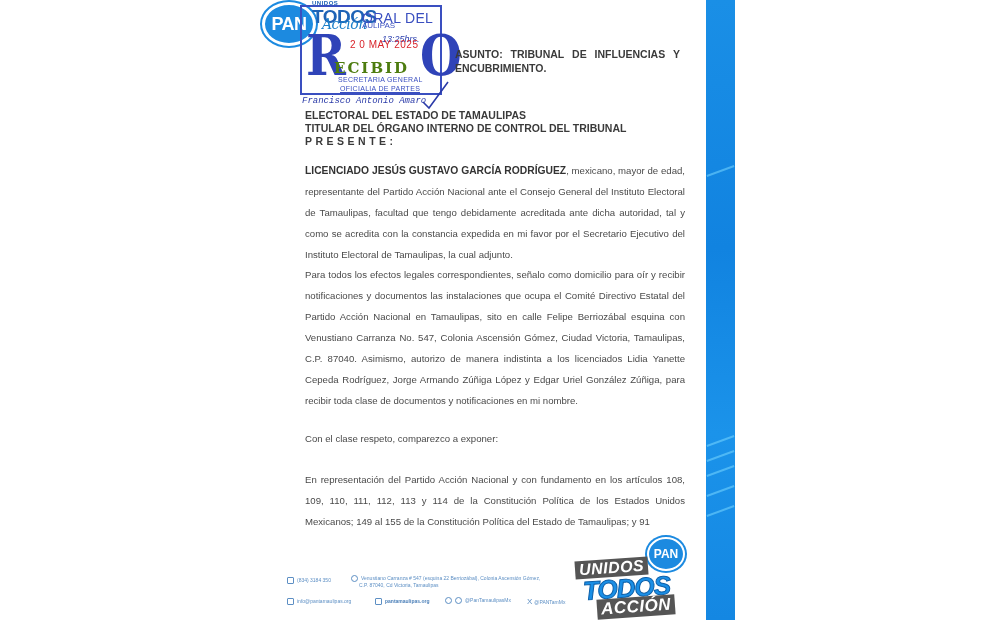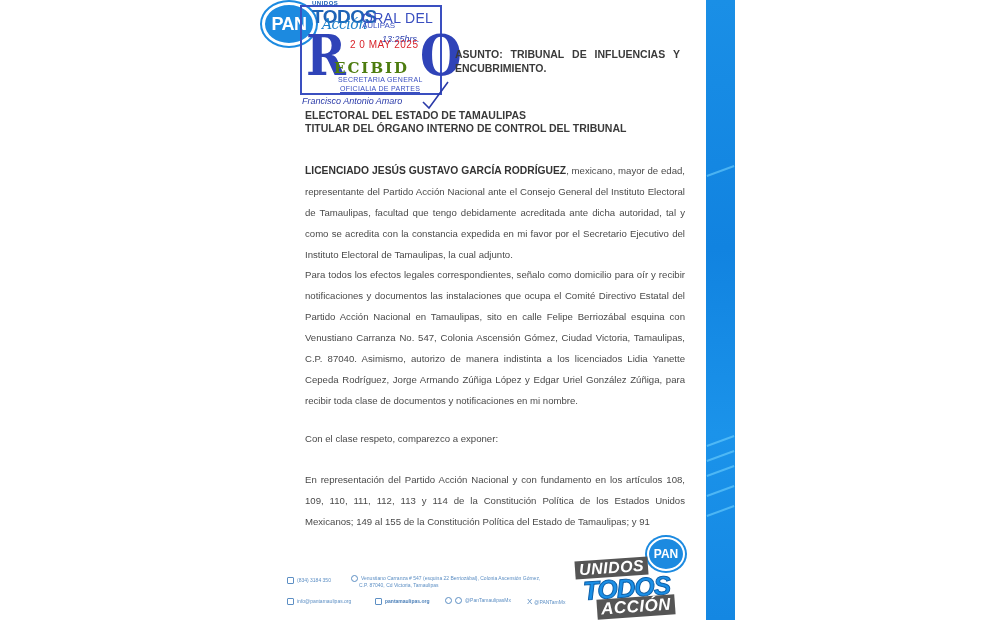--- a/index.html
+++ b/index.html
@@ -49,21 +49,21 @@
   }
   .stamp .bigR { left: 4px; }
   .stamp .bigO { left: 118px; }
   .stamp .recibido {
     position:absolute; left: 32px; top: 52px; font-size: 15px; font-weight: bold; letter-spacing: 2px;
     font-family: "DejaVu Serif", serif; color:#4d7c0f;
   }
   .stamp .sec { position:absolute; left: 36px; top: 69px; font-size: 7px; color:#3a4fc0; letter-spacing: 0.3px; }
   .stamp .ofi { position:absolute; left: 38px; top: 78px; font-size: 7px; color:#3a4fc0; letter-spacing: 0.3px; border-bottom: 1px solid #3a4fc0; }
   .signature {
-    position:absolute; left: 302px; top: 96px; font-family: Liberation Sans, sans-serif; font-style: italic;
+    position:absolute; left: 302px; top: 96px; font-family: Liberation Mono, monospace; font-style: italic;
     font-size: 9px; color: #2a3aa8;
   }
   .checkmark { position:absolute; left: 420px; top: 80px; width: 30px; height: 30px; }
   
   .subject {
     position:absolute; left: 455px; top: 47px; width: 225px; font-weight: bold; font-size: 10.5px;
     color: #3a3a3a; line-height: 14px; text-align: justify; text-align-last: left;
   }
   .addressee {
     position:absolute; left: 305px; top: 109px; width: 380px; font-weight: bold; font-size: 10.5px;
@@ -130,20 +130,21 @@
 <div class="signature">Francisco Antonio Amaro</div>
 <svg class="checkmark" viewBox="0 0 30 30">
   <path d="M3 22 L9 28 L28 2" stroke="#2a3aa8" stroke-width="1.6" fill="none"></path>
 </svg>
 
 <div class="subject">ASUNTO: TRIBUNAL DE INFLUENCIAS Y ENCUBRIMIENTO.</div>
 
 <div class="addressee">
   <div>ELECTORAL DEL ESTADO DE TAMAULIPAS</div>
   <div>TITULAR DEL ÓRGANO INTERNO DE CONTROL DEL TRIBUNAL</div>
+  <div class="presente">PRESENTE:</div>
 </div>
 
 <div class="para p1"><b>LICENCIADO JESÚS GUSTAVO GARCÍA RODRÍGUEZ</b><span>, mexicano, mayor de edad, representante del Partido Acción Nacional ante el Consejo General del Instituto Electoral de Tamaulipas, facultad que tengo debidamente acreditada ante dicha autoridad, tal y como se acredita con la constancia expedida en mi favor por el Secretario Ejecutivo del Instituto Electoral de Tamaulipas, la cual adjunto.</span></div>
 <div class="para p2">Para todos los efectos legales correspondientes, señalo como domicilio para oír y recibir notificaciones y documentos las instalaciones que ocupa el Comité Directivo Estatal del Partido Acción Nacional en Tamaulipas, sito en calle Felipe Berriozábal esquina con Venustiano Carranza No. 547, Colonia Ascensión Gómez, Ciudad Victoria, Tamaulipas, C.P. 87040. Asimismo, autorizo de manera indistinta a los licenciados Lidia Yanette Cepeda Rodríguez, Jorge Armando Zúñiga López y Edgar Uriel González Zúñiga, para recibir toda clase de documentos y notificaciones en mi nombre.</div>
 <div class="para p3">Con el clase respeto, comparezco a exponer:</div>
 <div class="para p4">En representación del Partido Acción Nacional y con fundamento en los artículos 108, 109, 110, 111, 112, 113 y 114 de la Constitución Política de los Estados Unidos Mexicanos; 149 al 155 de la Constitución Política del Estado de Tamaulipas; y 91</div>
 
 <div class="footer">
   <div class="row" style="left:0; top:0;">
     <span class="ico"></span><span>(834) 3184 350</span>

